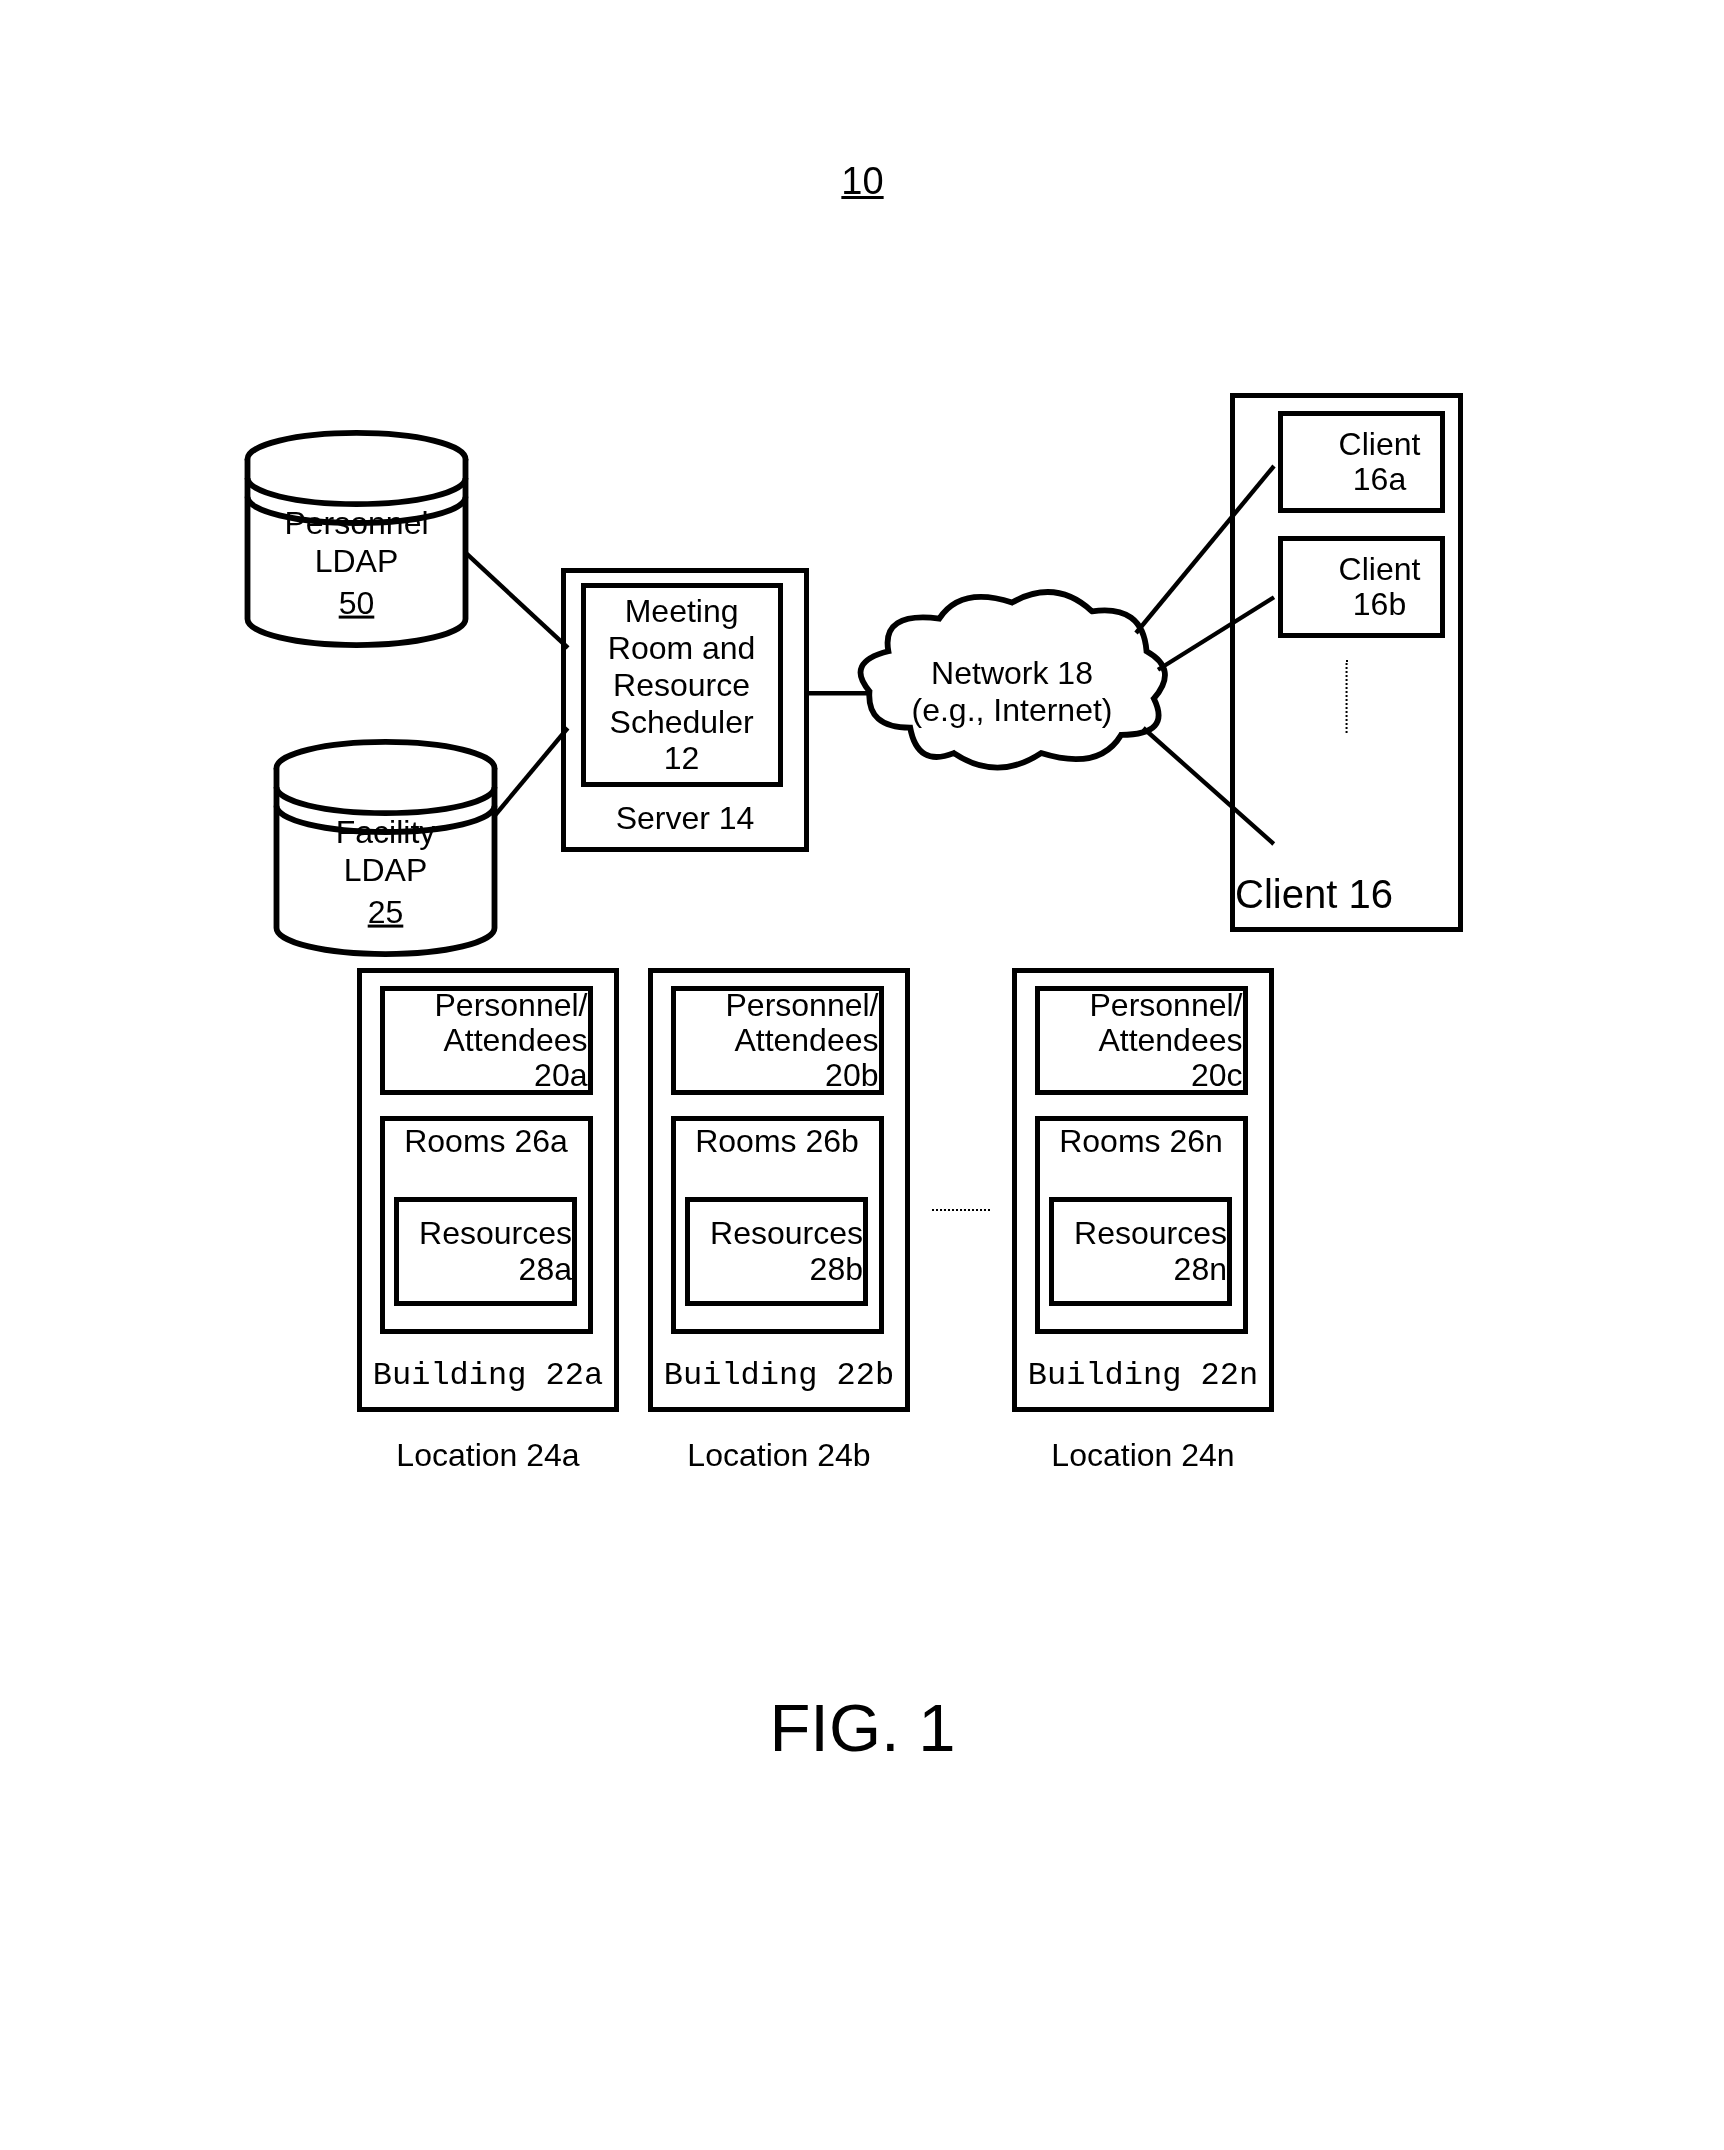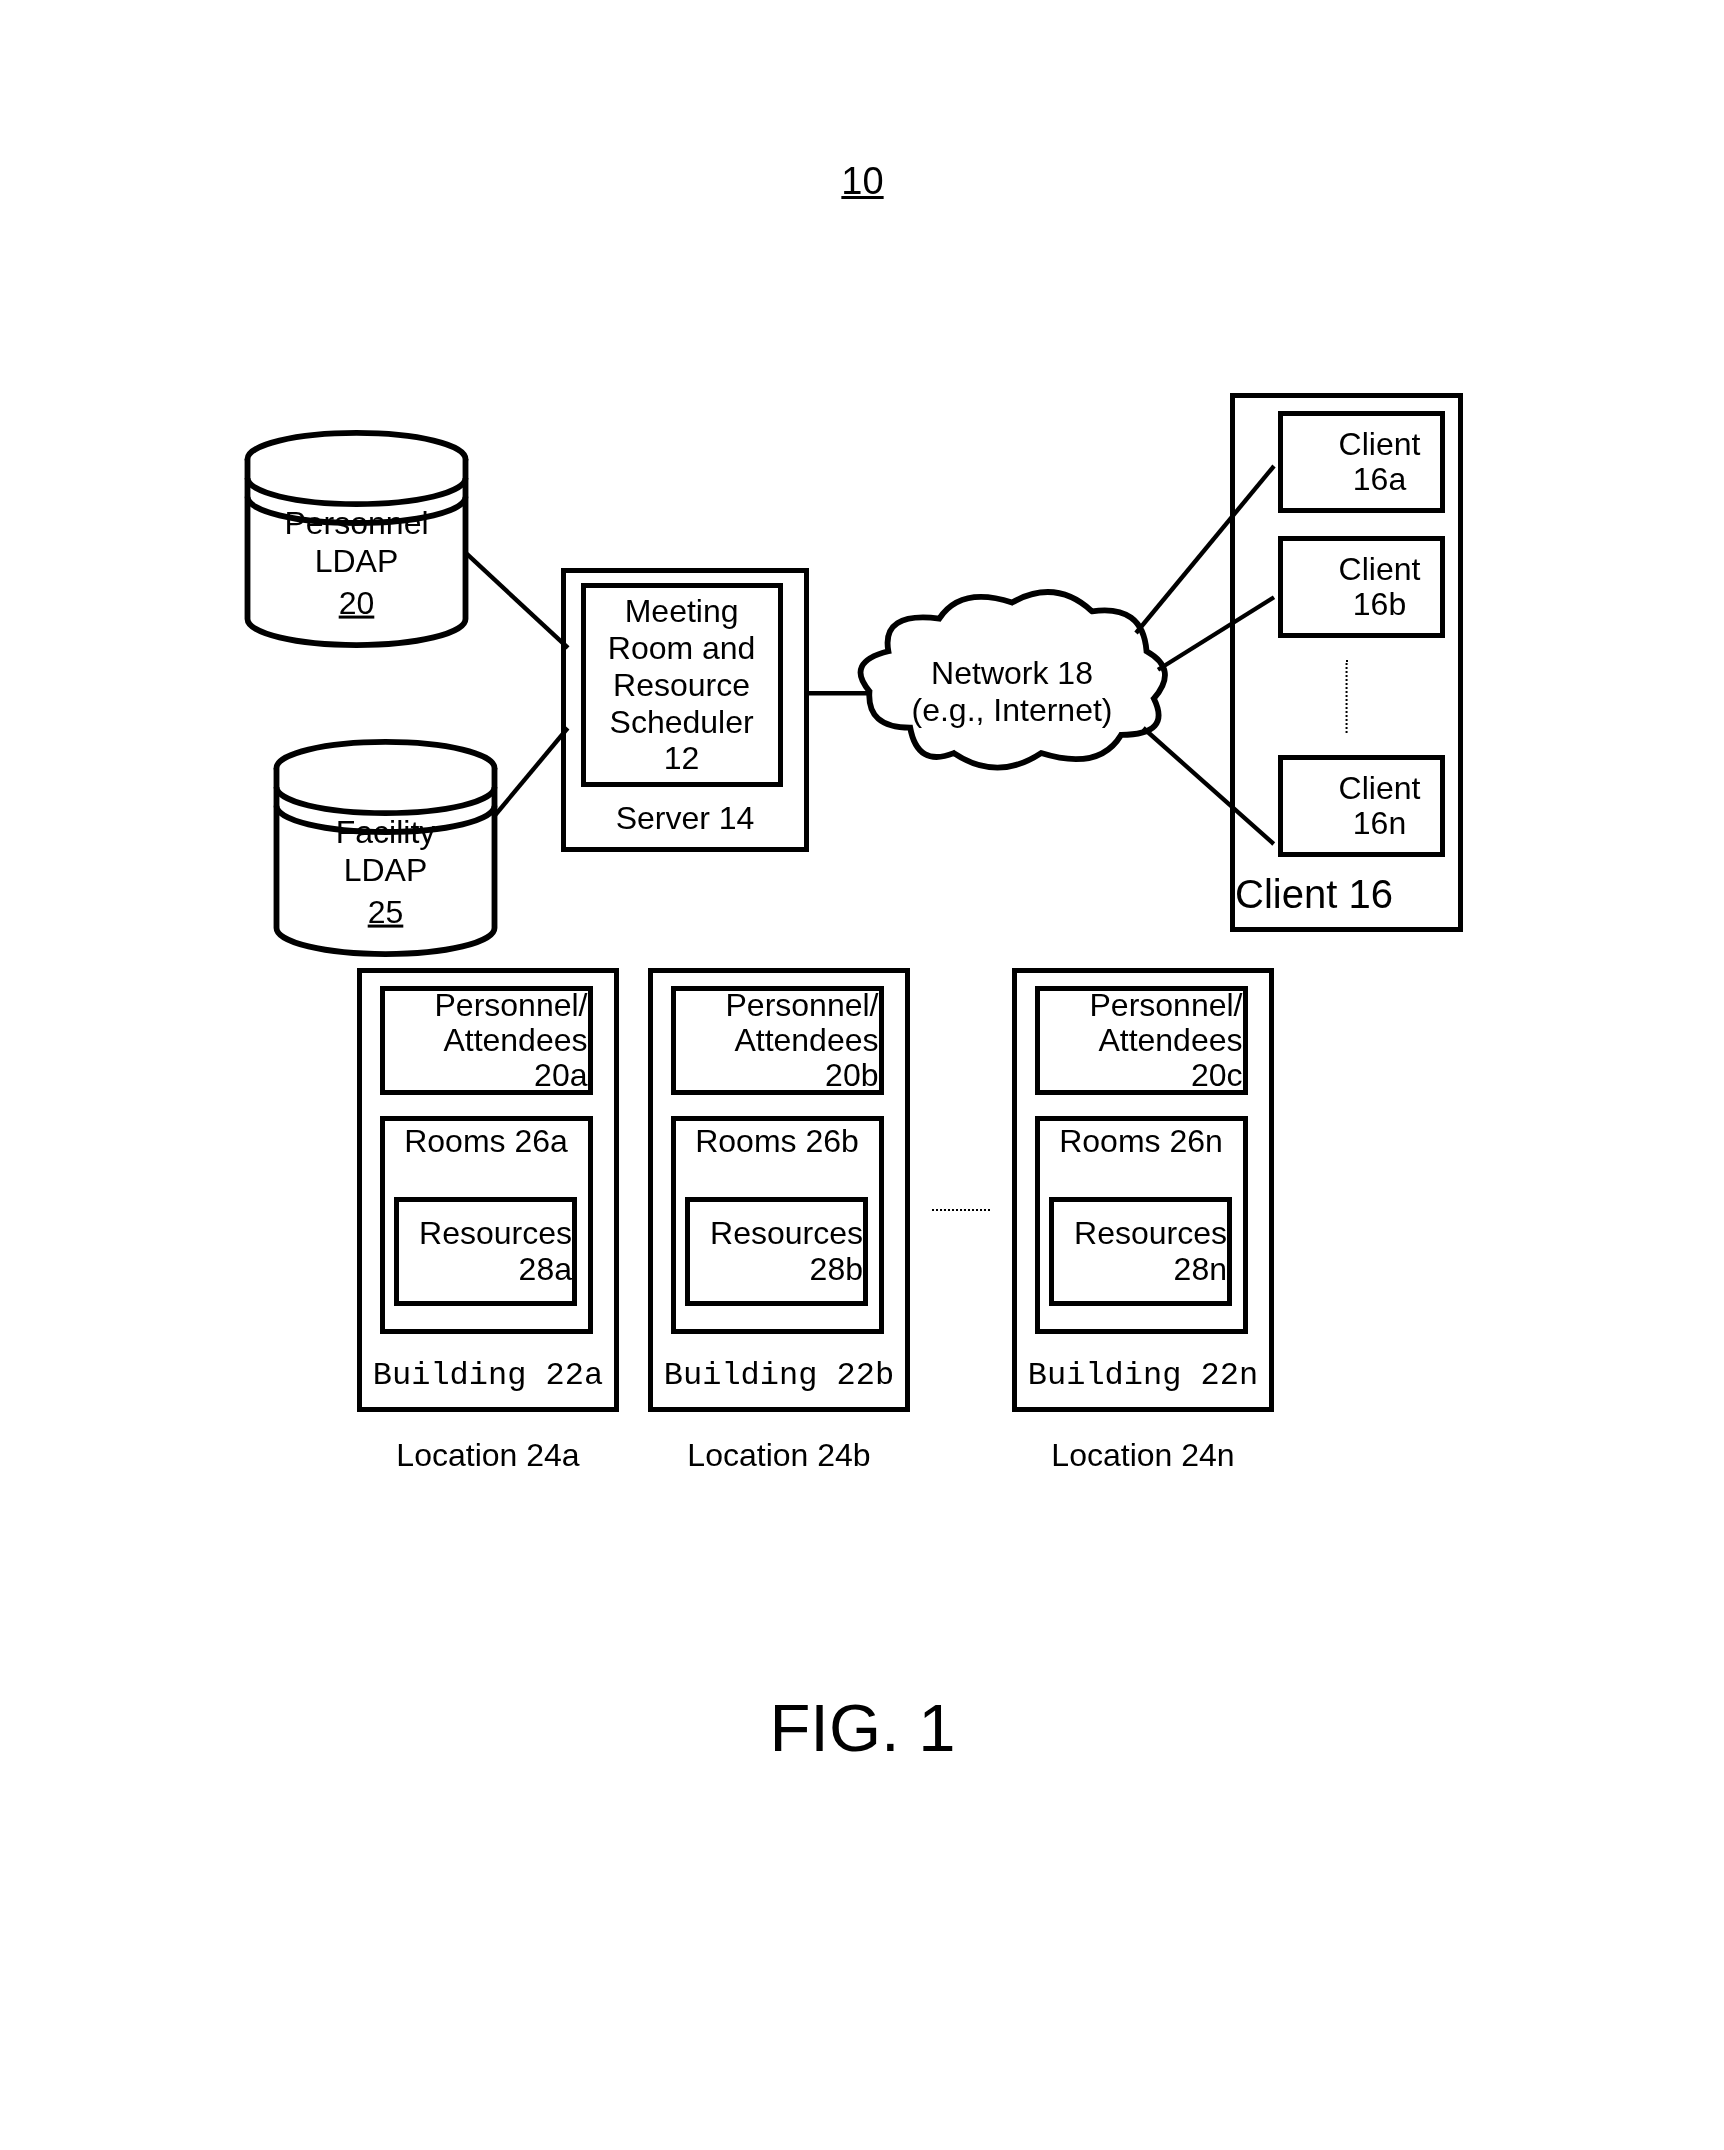--- a/index.html
+++ b/index.html
@@ -162,21 +162,21 @@
   <div class="db" style="left:240px; top:430px">
     <svg viewBox="0 0 320 300">
       <ellipse cx="160" cy="40" rx="150" ry="36" fill="#fff" stroke="#000" stroke-width="8"></ellipse>
       <path d="M10 40 L10 260 A150 36 0 0 0 310 260 L310 40" fill="#fff" stroke="#000" stroke-width="8"></path>
       <path d="M10 66 A150 36 0 0 0 310 66" fill="none" stroke="#000" stroke-width="8"></path>
       <path d="M10 92 A150 36 0 0 0 310 92" fill="none" stroke="#000" stroke-width="8"></path>
     </svg>
     <div class="db-label">
       <span>Personnel</span><br>
       <span>LDAP</span>
-      <span class="ref">20</span>
+      <span class="ref">50</span>
     </div>
   </div>
 
   <div class="db" style="left:269px; top:739px">
     <svg viewBox="0 0 320 300">
       <ellipse cx="160" cy="40" rx="150" ry="36" fill="#fff" stroke="#000" stroke-width="8"></ellipse>
       <path d="M10 40 L10 260 A150 36 0 0 0 310 260 L310 40" fill="#fff" stroke="#000" stroke-width="8"></path>
       <path d="M10 66 A150 36 0 0 0 310 66" fill="none" stroke="#000" stroke-width="8"></path>
       <path d="M10 92 A150 36 0 0 0 310 92" fill="none" stroke="#000" stroke-width="8"></path>
     </svg>
@@ -243,21 +243,20 @@
   <div class="line" style="left:1143px; top:728px; width:131px; height:116px">
     <svg viewBox="0 0 180 160">
         <line x1="0" y1="0" x2="180" y2="160" stroke="#000" stroke-width="6"></line>
       </svg>
   </div>
 
   <div class="client-container">
     <div class="client-box" style="right:13px; top:13px">Client 16a</div>
     <div class="client-box" style="right:13px; top:138px">Client 16b</div>
     <div class="vdots" style="top:262px; height:73px"></div>
-    <div class="client-box" style="right:13px; top:357px">Client 16n</div>
     <div class="client-container-label">Client 16</div>
   </div>
 
   <div class="building" style="left:357px; top:968px">
     <div class="personnel">Personnel/ Attendees 20a</div>
     <div class="rooms">Rooms 26a</div>
     <div class="resources">Resources 28a</div>
     <div class="building-label">Building 22a</div>
   </div>
   <div class="location-label" style="left:357px; top:1437px">Location 24a</div>

